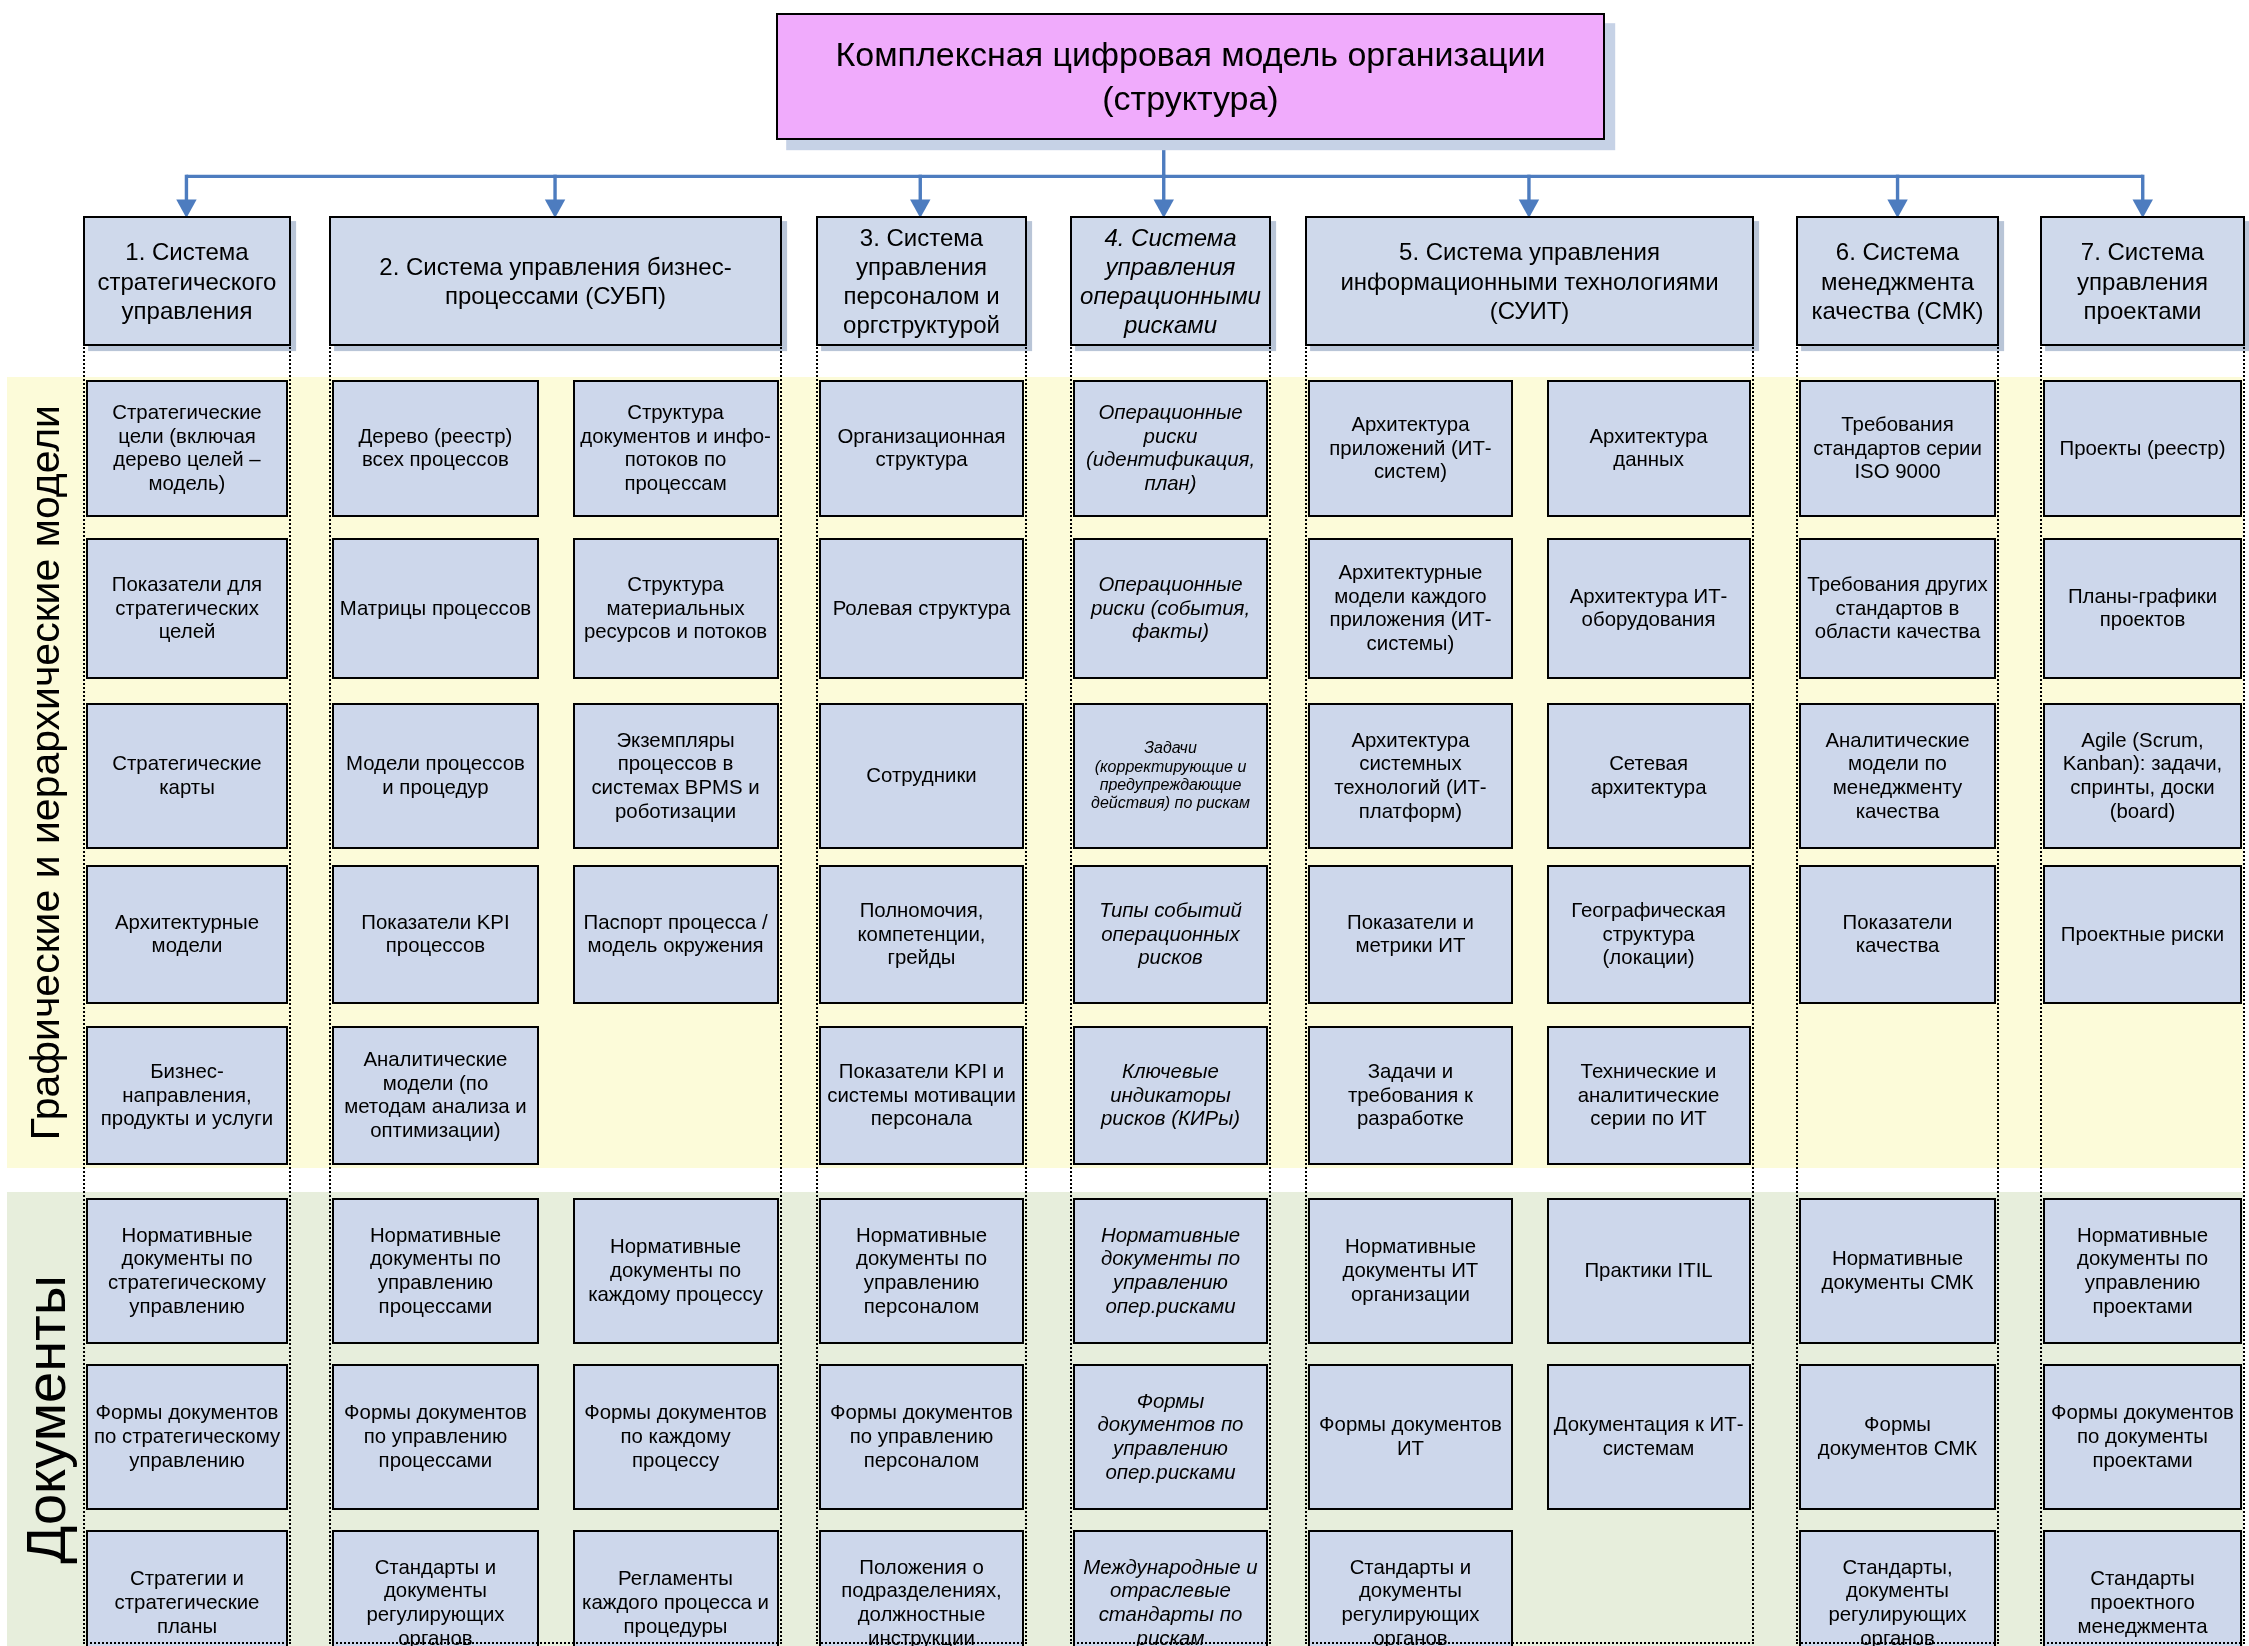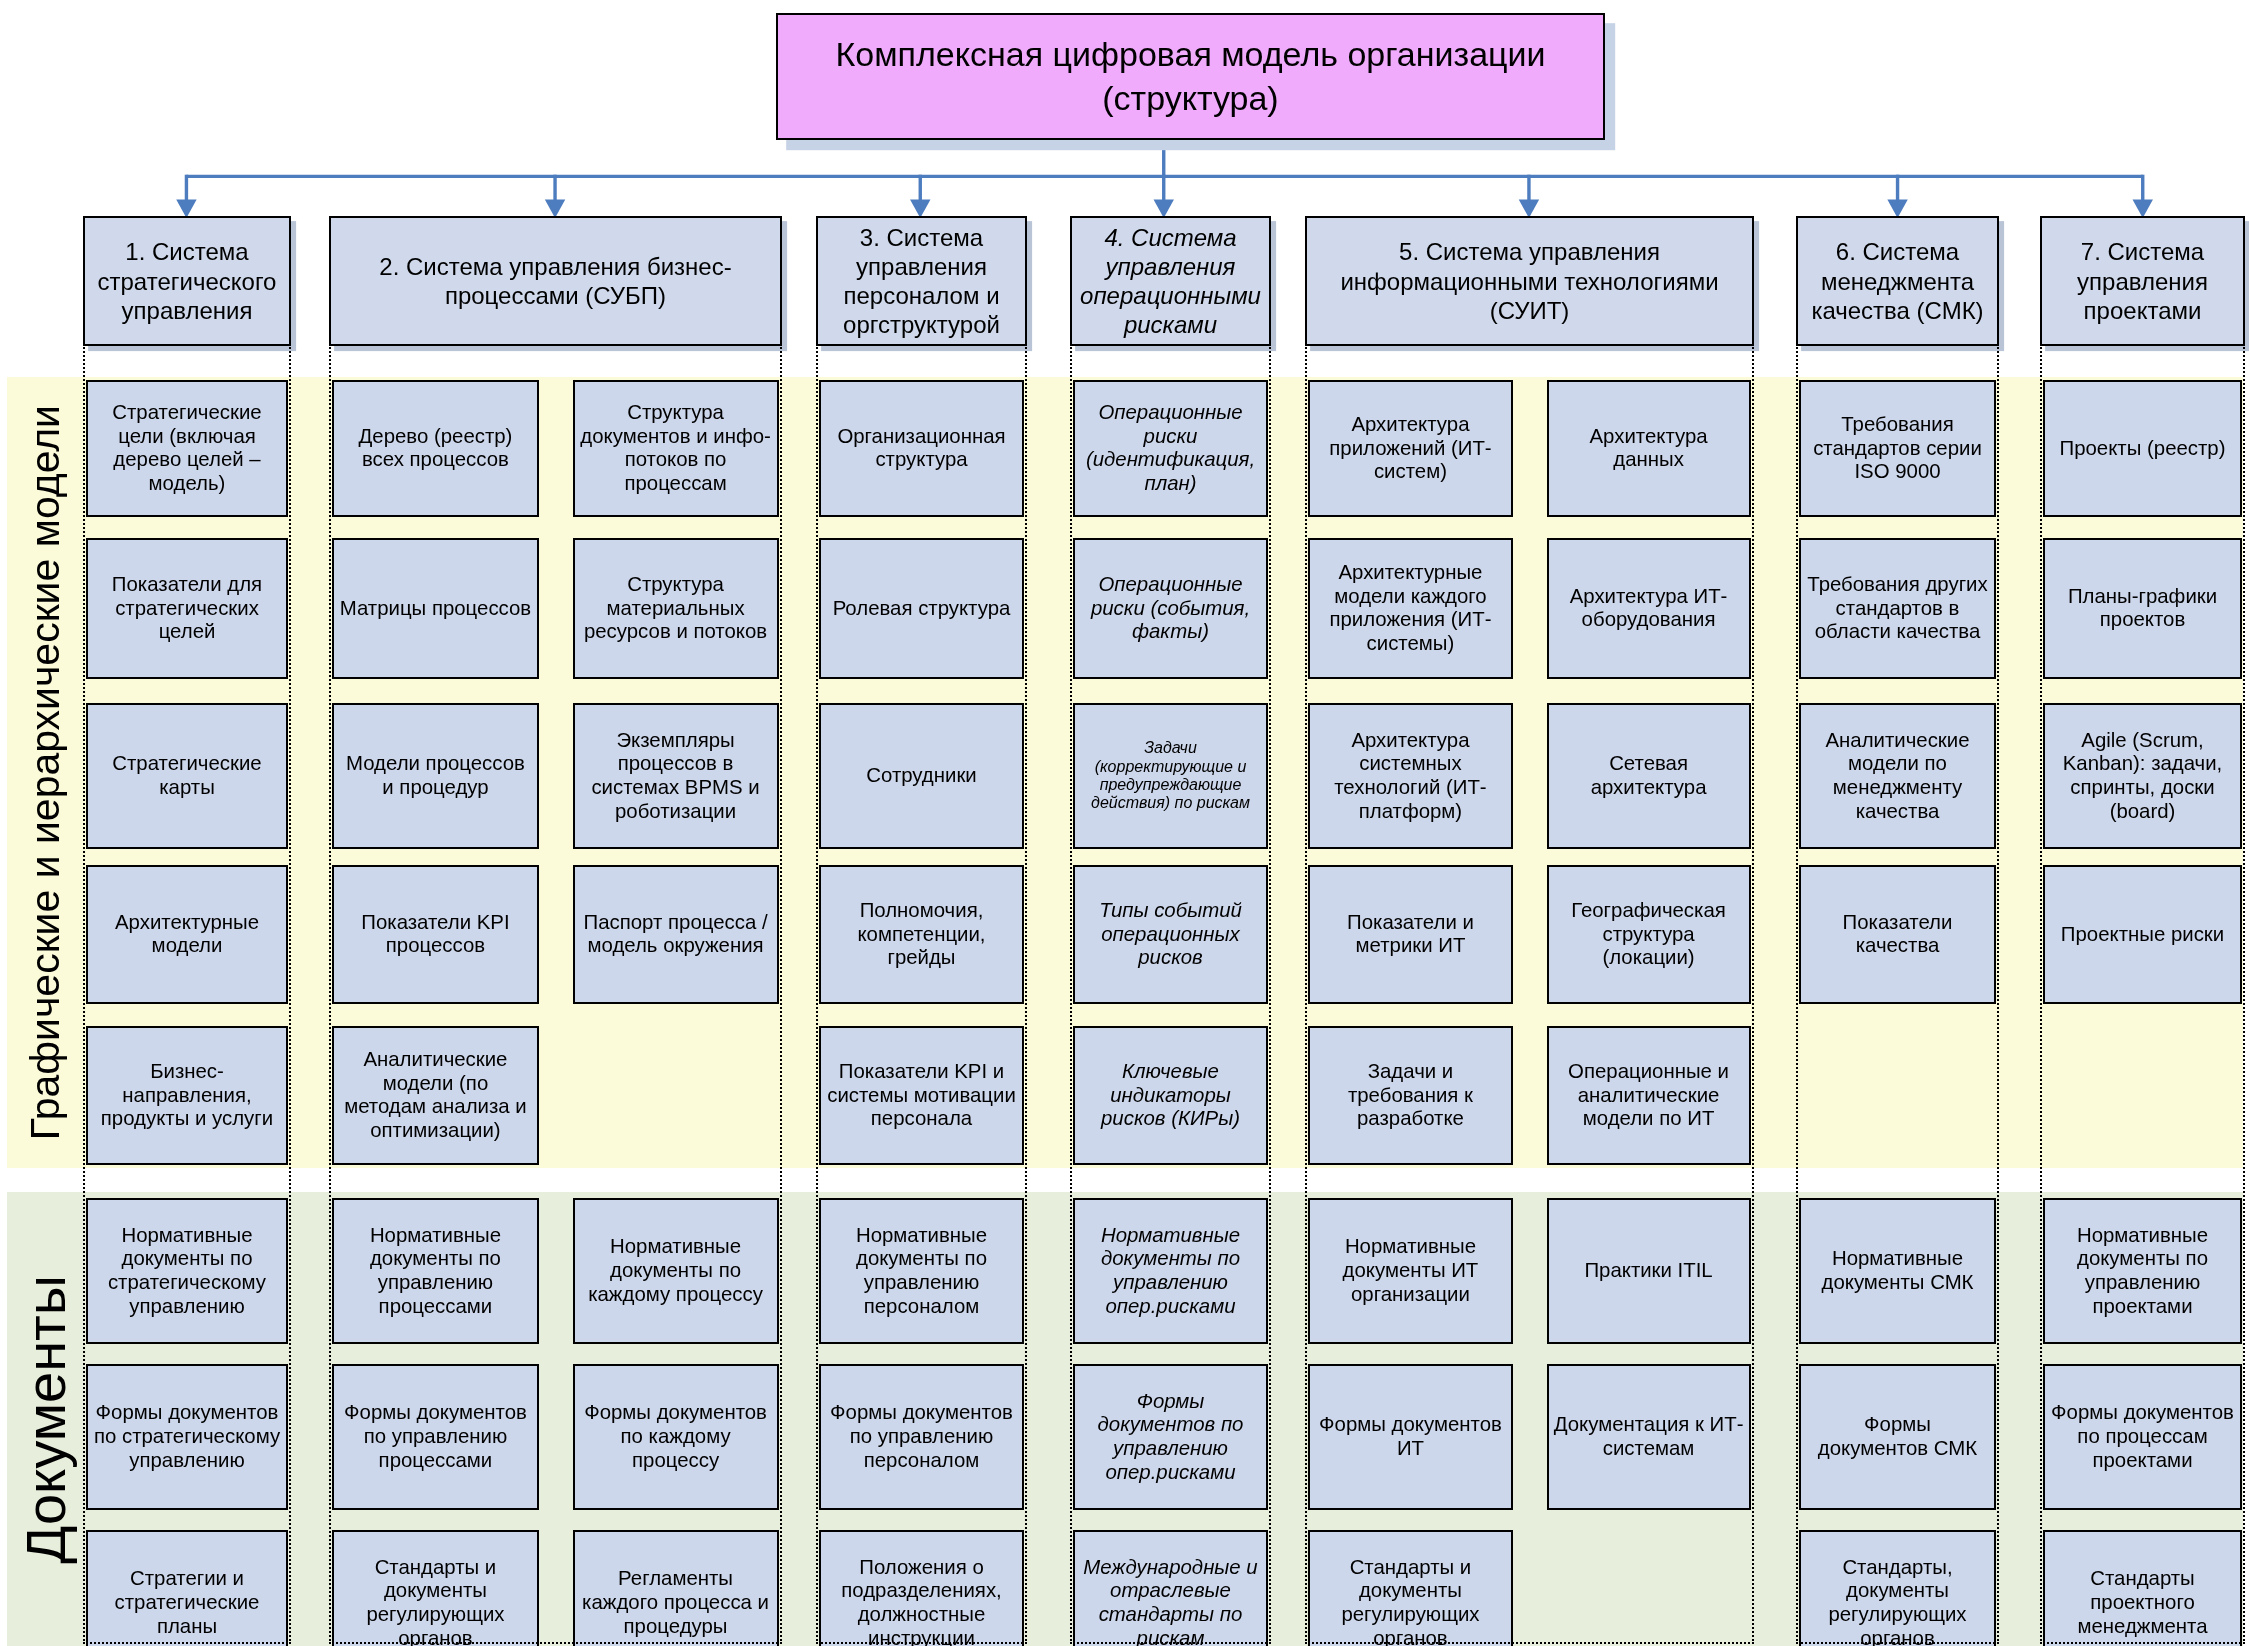--- a/index.html
+++ b/index.html
@@ -165,21 +165,21 @@
     <div class="hdr">5. Система управления информационными технологиями (СУИТ)</div>
     <div class="box m1 bl">Архитектура приложений (ИТ-систем)</div>
     <div class="box m2 bl">Архитектурные модели каждого приложения (ИТ-системы)</div>
     <div class="box m3 bl">Архитектура системных технологий (ИТ-платформ)</div>
     <div class="box m4 bl">Показатели и метрики ИТ</div>
     <div class="box m5 bl">Задачи и требования к разработке</div>
     <div class="box m1 br">Архитектура данных</div>
     <div class="box m2 br">Архитектура ИТ-оборудования</div>
     <div class="box m3 br">Сетевая архитектура</div>
     <div class="box m4 br">Географическая структура (локации)</div>
-    <div class="box m5 br">Операционные и аналитические модели по ИТ</div>
+    <div class="box m5 br">Технические и аналитические серии по ИТ</div>
     <div class="box d1 bl">Нормативные документы ИТ организации</div>
     <div class="box d2 bl">Формы документов ИТ</div>
     <div class="box d3 bl">Стандарты и документы регулирующих органов</div>
     <div class="box d1 br">Практики ITIL</div>
     <div class="box d2 br">Документация к ИТ-системам</div>
   </div>
 
   <div class="col" style="left:1796px;width:203px;">
     <div class="col-border"></div>
     <div class="hdr">6. Система менеджмента качества (СМК)</div>
@@ -193,18 +193,18 @@
   </div>
 
   <div class="col" style="left:2040px;width:205px;">
     <div class="col-border"></div>
     <div class="hdr">7. Система управления проектами</div>
     <div class="box m1">Проекты (реестр)</div>
     <div class="box m2">Планы-графики проектов</div>
     <div class="box m3">Agile (Scrum, Kanban): задачи, спринты, доски (board)</div>
     <div class="box m4">Проектные риски</div>
     <div class="box d1">Нормативные документы по управлению проектами</div>
-    <div class="box d2">Формы документов по процессам проектами</div>
+    <div class="box d2">Формы документов по документы проектами</div>
     <div class="box d3">Стандарты проектного менеджмента</div>
   </div>
 
 </div>
 
 
 </body></html>

